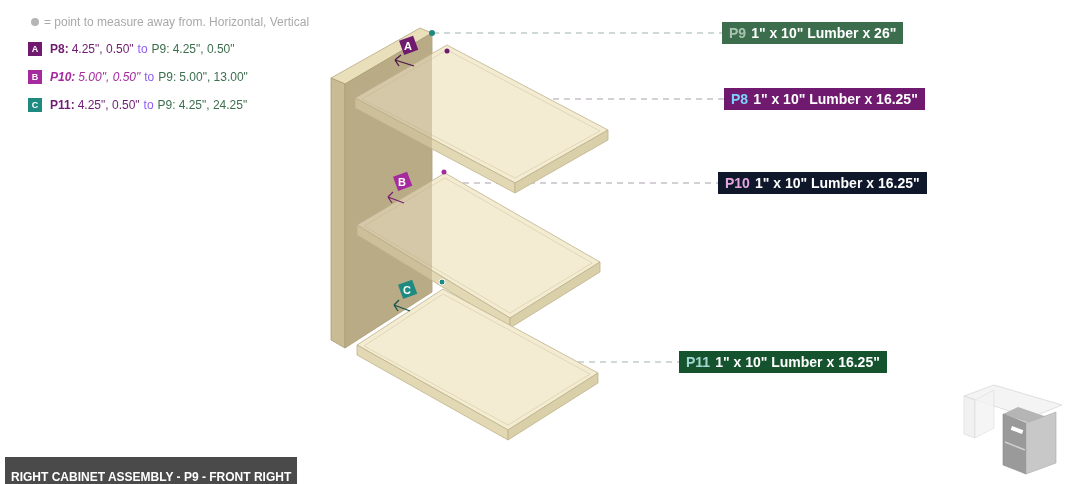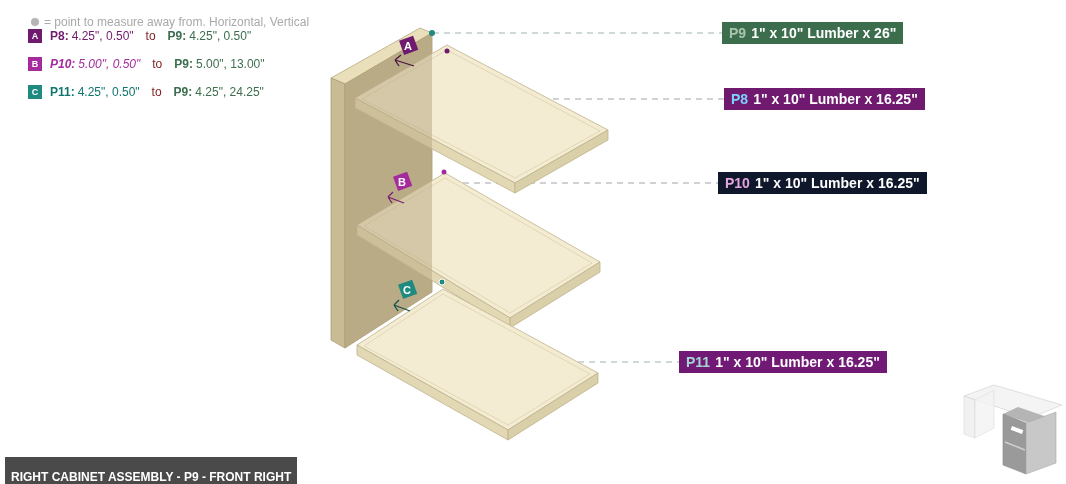--- a/index.html
+++ b/index.html
@@ -1,29 +1,29 @@
 <!DOCTYPE html>
 <html><head>
 <meta charset="utf-8">
 <style>
   html, body { margin: 0; padding: 0; background: #ffffff; }
   body { width: 1066px; height: 484px; position: relative; overflow: hidden; font-family: "Liberation Sans", sans-serif; }
   .legend { position: absolute; left: 28px; top: 15px; }
   .legend-title { font-size: 13px; color: #a9a9a9; margin-bottom: 8px; }
-  .legend-note { font-size: 12px; color: #a9a9a9; display: flex; align-items: center; }
+  .legend-note { font-size: 12px; color: #a9a9a9; margin-bottom: 13px; display: flex; align-items: center; }
   .legend-note .dot { display: inline-block; width: 8px; height: 8px; border-radius: 50%; background: #b5b5b5; margin: 0 5px 0 3px; }
   .conn-row { display: flex; align-items: center; font-size: 12px; height: 14px; margin-bottom: 14px; }
   .conn-badge { width: 14px; height: 14px; color: #fff; font-size: 9px; font-weight: bold; display: flex; align-items: center; justify-content: center; margin-right: 8px; }
   .conn-row .from { font-weight: bold; margin-right: 3px; }
-  .conn-row .to-word { color: #7f1d1d; margin: 0 12px; }
-  .conn-row .p9 { font-weight: bold; color: #3c6e4e; margin-right: 3px; }
+  .conn-row .to-word { color: #8b5cf6; margin: 0 4px; }
+  .conn-row .p9 { font-weight: normal; color: #3c6e4e; margin-right: 3px; }
   .conn-row .p9val { color: #3c6e4e; }
   .row-a .from, .row-a .fromval { color: #6f1a6e; text-align: right; }
   .row-b .from, .row-b .fromval { color: #a52a9e; font-style: italic; }
-  .row-c .from, .row-c .fromval { color: #0f766e; }
+  .row-c .from, .row-c .fromval { color: #701a75; }
   .part-label { position: absolute; height: 22px; color: #fff; font-weight: bold; font-size: 14px; display: flex; align-items: center; padding: 0 7px; white-space: nowrap; }
   .part-label .pid { margin-right: 5px; }
   .footer-label { position: absolute; left: 5px; top: 457px; height: 39px; background: #4a4a4a; color: #fff; font-weight: bold; font-size: 12px; display: flex; align-items: center; padding: 0 6px; }
   svg.scene { position: absolute; left: 0; top: 0; }
 </style>
 </head>
 <body>
 
 <div class="legend">
   <div class="legend-note">
@@ -140,18 +140,18 @@
   <span>1" x 10" Lumber  x 26"</span>
 </div>
 <div class="part-label" style="left:724px; top:88px; background:#6f1a6e;">
   <span class="pid" style="color:#7dd3fc">P8</span>
   <span>1" x 10" Lumber  x 16.25"</span>
 </div>
 <div class="part-label" style="left:718px; top:172px; background:#0f172a;">
   <span class="pid" style="color:#e5a6e0">P10</span>
   <span>1" x 10" Lumber  x 16.25"</span>
 </div>
-<div class="part-label" style="left:679px; top:351px; background:#701a75;">
+<div class="part-label" style="left:679px; top:351px; background:#14532d;">
   <span class="pid" style="color:#a4d6d1">P11</span>
   <span>1" x 10" Lumber  x 16.25"</span>
 </div>
 
 <div class="footer-label">RIGHT CABINET ASSEMBLY - P9 - FRONT RIGHT</div>
 
 </body></html>

